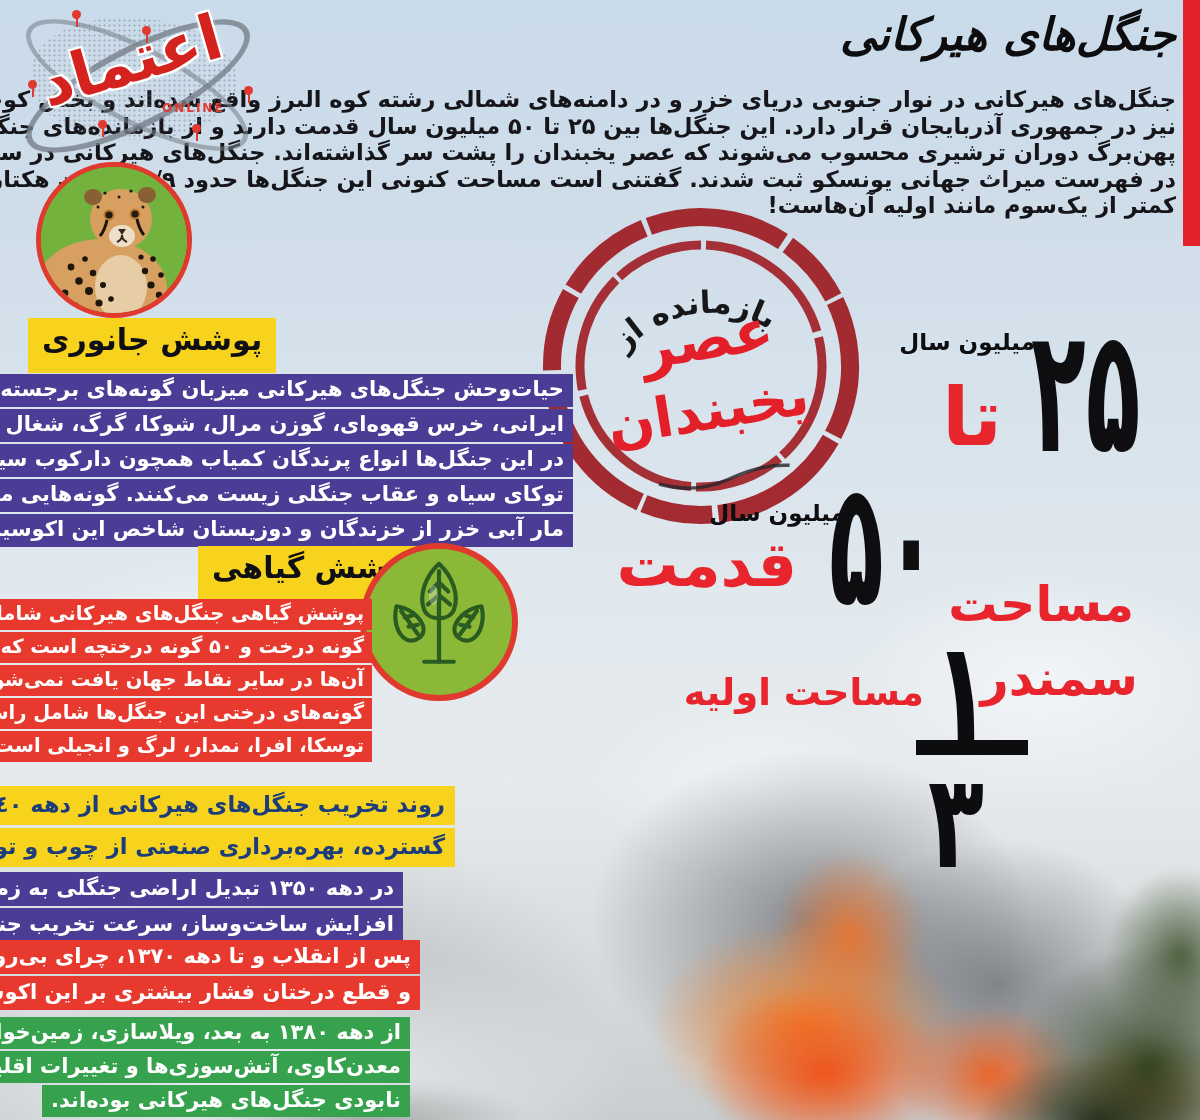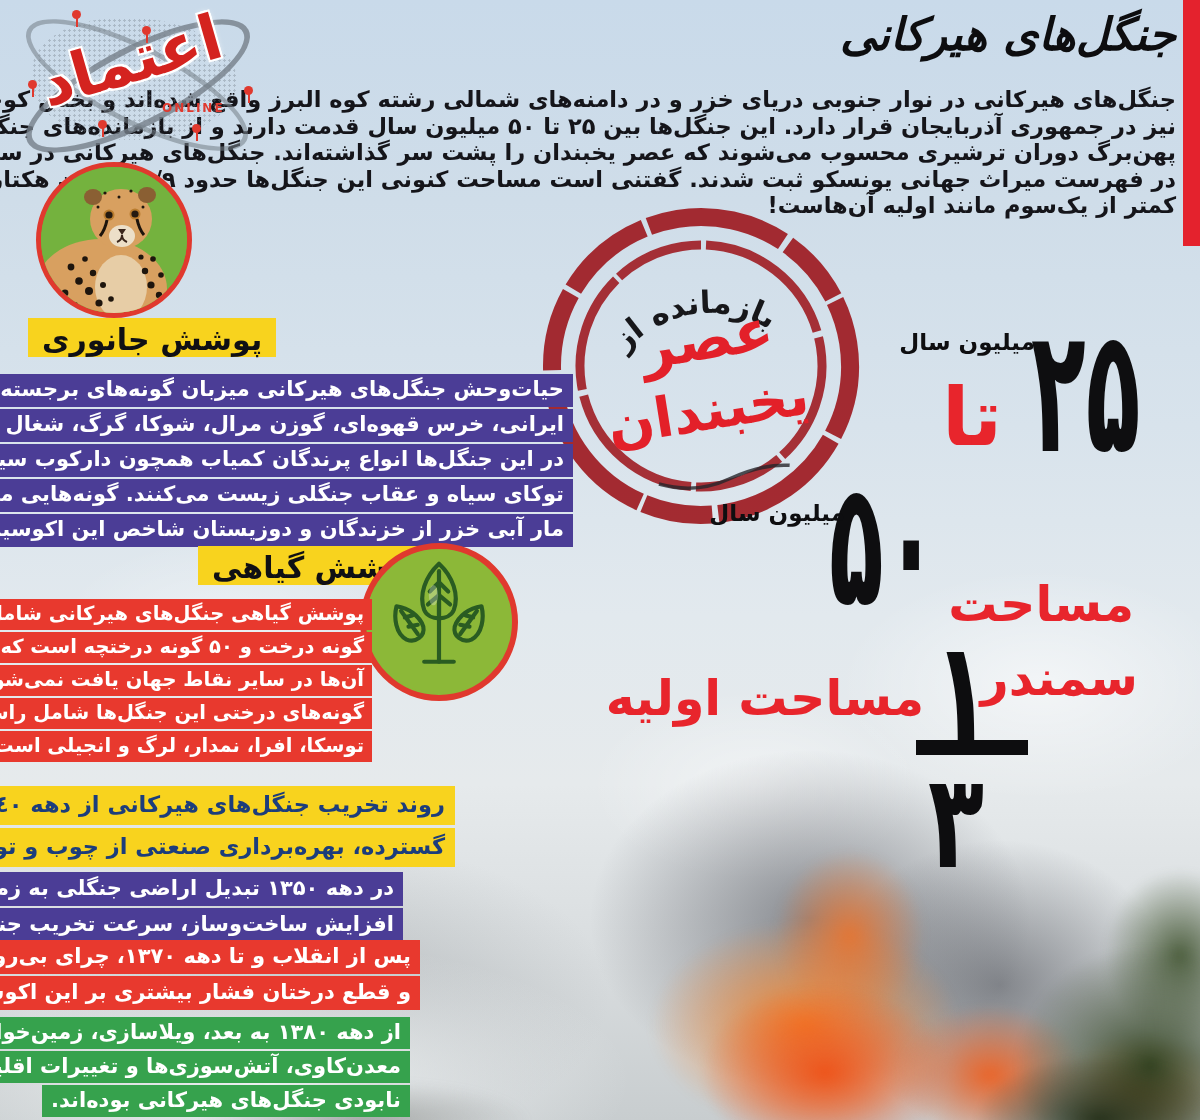--- a/index.html
+++ b/index.html
@@ -47,21 +47,21 @@
   
   .title{position:absolute;top:8px;right:24px;font-size:45px;font-weight:bold;color:#0d0d0f;z-index:2;font-style:italic;}
   .intro{position:absolute;top:86px;right:24px;width:920px;text-align:right;color:#15151a;font-weight:bold;font-size:22.5px;line-height:26.5px;z-index:2;}
   .intro div{white-space:nowrap;}
 
   
   .cheetah-wrap{position:absolute;left:36px;top:162px;width:146px;height:146px;border-radius:50%;border:5px solid #e0392e;overflow:hidden;background:#74b23e;z-index:2;}
   .leaf-wrap{position:absolute;left:360px;top:543px;width:158px;height:158px;border-radius:50%;border:6px solid #e0392e;overflow:hidden;background:#8cb838;z-index:2;box-sizing:border-box;}
 
   
-  .section-heading{position:absolute;background:#f8d31e;color:#101014;font-weight:bold;font-size:30px;padding:4px 14px 0;z-index:2;}
+  .section-heading{position:absolute;background:#f8d31e;color:#101014;font-weight:bold;font-size:30px;padding:4px 14px 16px;z-index:2;}
   .h-animal{left:28px;top:318px;}
   .h-plant{left:198px;top:546px;}
   .strips{position:absolute;display:flex;flex-direction:column;align-items:flex-start;z-index:2;}
   .strip{font-weight:bold;white-space:nowrap;margin-bottom:2px;}
   .animal-strips{top:374px;right:627px;}
   .animal-strips .strip{background:#4b3d96;color:#fff;font-size:21px;padding:3px 9px 6px;}
   .plant-strips{top:599px;right:828px;}
   .plant-strips .strip{background:#e8392e;color:#fff;font-size:19.5px;padding:3px 8px 5px;}
   .y1340{top:786px;right:745px;}
   .y1340 .strip{background:#f8d31e;color:#1c3d7c;font-size:22.5px;padding:5px 10px 8px;margin-bottom:3px;}
@@ -81,21 +81,21 @@
   .lbl25{right:165px;top:331px;font-size:23px;color:#0e0e10;}
   .ta{right:198px;top:378px;font-size:80px;color:#e8252c;}
   .n50{right:262px;top:458px;font-size:115px;color:#0e0e10;transform:scale(.78,1.5);transform-origin:top right;}
   .lbl50{right:355px;top:502px;font-size:23px;color:#0e0e10;}
   .qedmat{right:403px;top:534px;font-size:62px;color:#e8252c;}
   .masahat{right:66px;top:580px;font-size:49px;color:#e8252c;}
   .konuni{right:62px;top:654px;font-size:49px;color:#e8252c;}
   .frac-num{left:928px;top:620px;font-size:112px;color:#0d0d0f;transform:scale(.85,1.35);transform-origin:top center;}
   .frac-bar{position:absolute;left:916px;top:740px;width:112px;height:15px;background:#0d0d0f;z-index:2;}
   .frac-den{left:925px;top:757px;font-size:102px;color:#0d0d0f;transform:scale(.9,1.28);transform-origin:top center;}
-  .masahat-avalie{right:276px;top:674px;font-size:49px;color:#e8252c;text-align:center;}
+  .masahat-avalie{right:276px;top:674px;font-size:37px;color:#e8252c;text-align:center;}
   .shode-ast{right:276px;top:750px;font-size:49px;color:#e8252c;}
 </style>
 </head>
 <body>
 
 <div class="canvas">
 
   <div class="blob cloud1"></div>
   <div class="blob cloud2"></div>
   <div class="blob cloud3"></div>
@@ -203,20 +203,21 @@
       <text x="178" y="242" text-anchor="middle" font-size="55" font-weight="bold" fill="#e32029" font-family="DejaVu Sans, sans-serif">یخبندان</text>
       <path d="M 118,288 q 35,16 70,6 t 62,-4" stroke="#26262a" stroke-width="3.5" fill="none" opacity="0.8"></path>
     </g>
   </svg>
 
   <div class="fig n25">۲۵</div>
   <div class="fig lbl25">میلیون سال</div>
   <div class="fig ta">تا</div>
   <div class="fig n50">۵۰</div>
   <div class="fig lbl50">میلیون سال</div>
+  <div class="fig qedmat">قدمت</div>
 
   <div class="fig masahat">مساحت</div>
   <div class="fig konuni">سمندر</div>
   <div class="fig frac-num">۱</div>
   <div class="frac-bar"></div>
   <div class="fig frac-den">۳</div>
   <div class="fig masahat-avalie">مساحت اولیه</div>
 
   <div class="section-heading h-plant">پوشش گیاهی</div>
   <div class="leaf-wrap">

